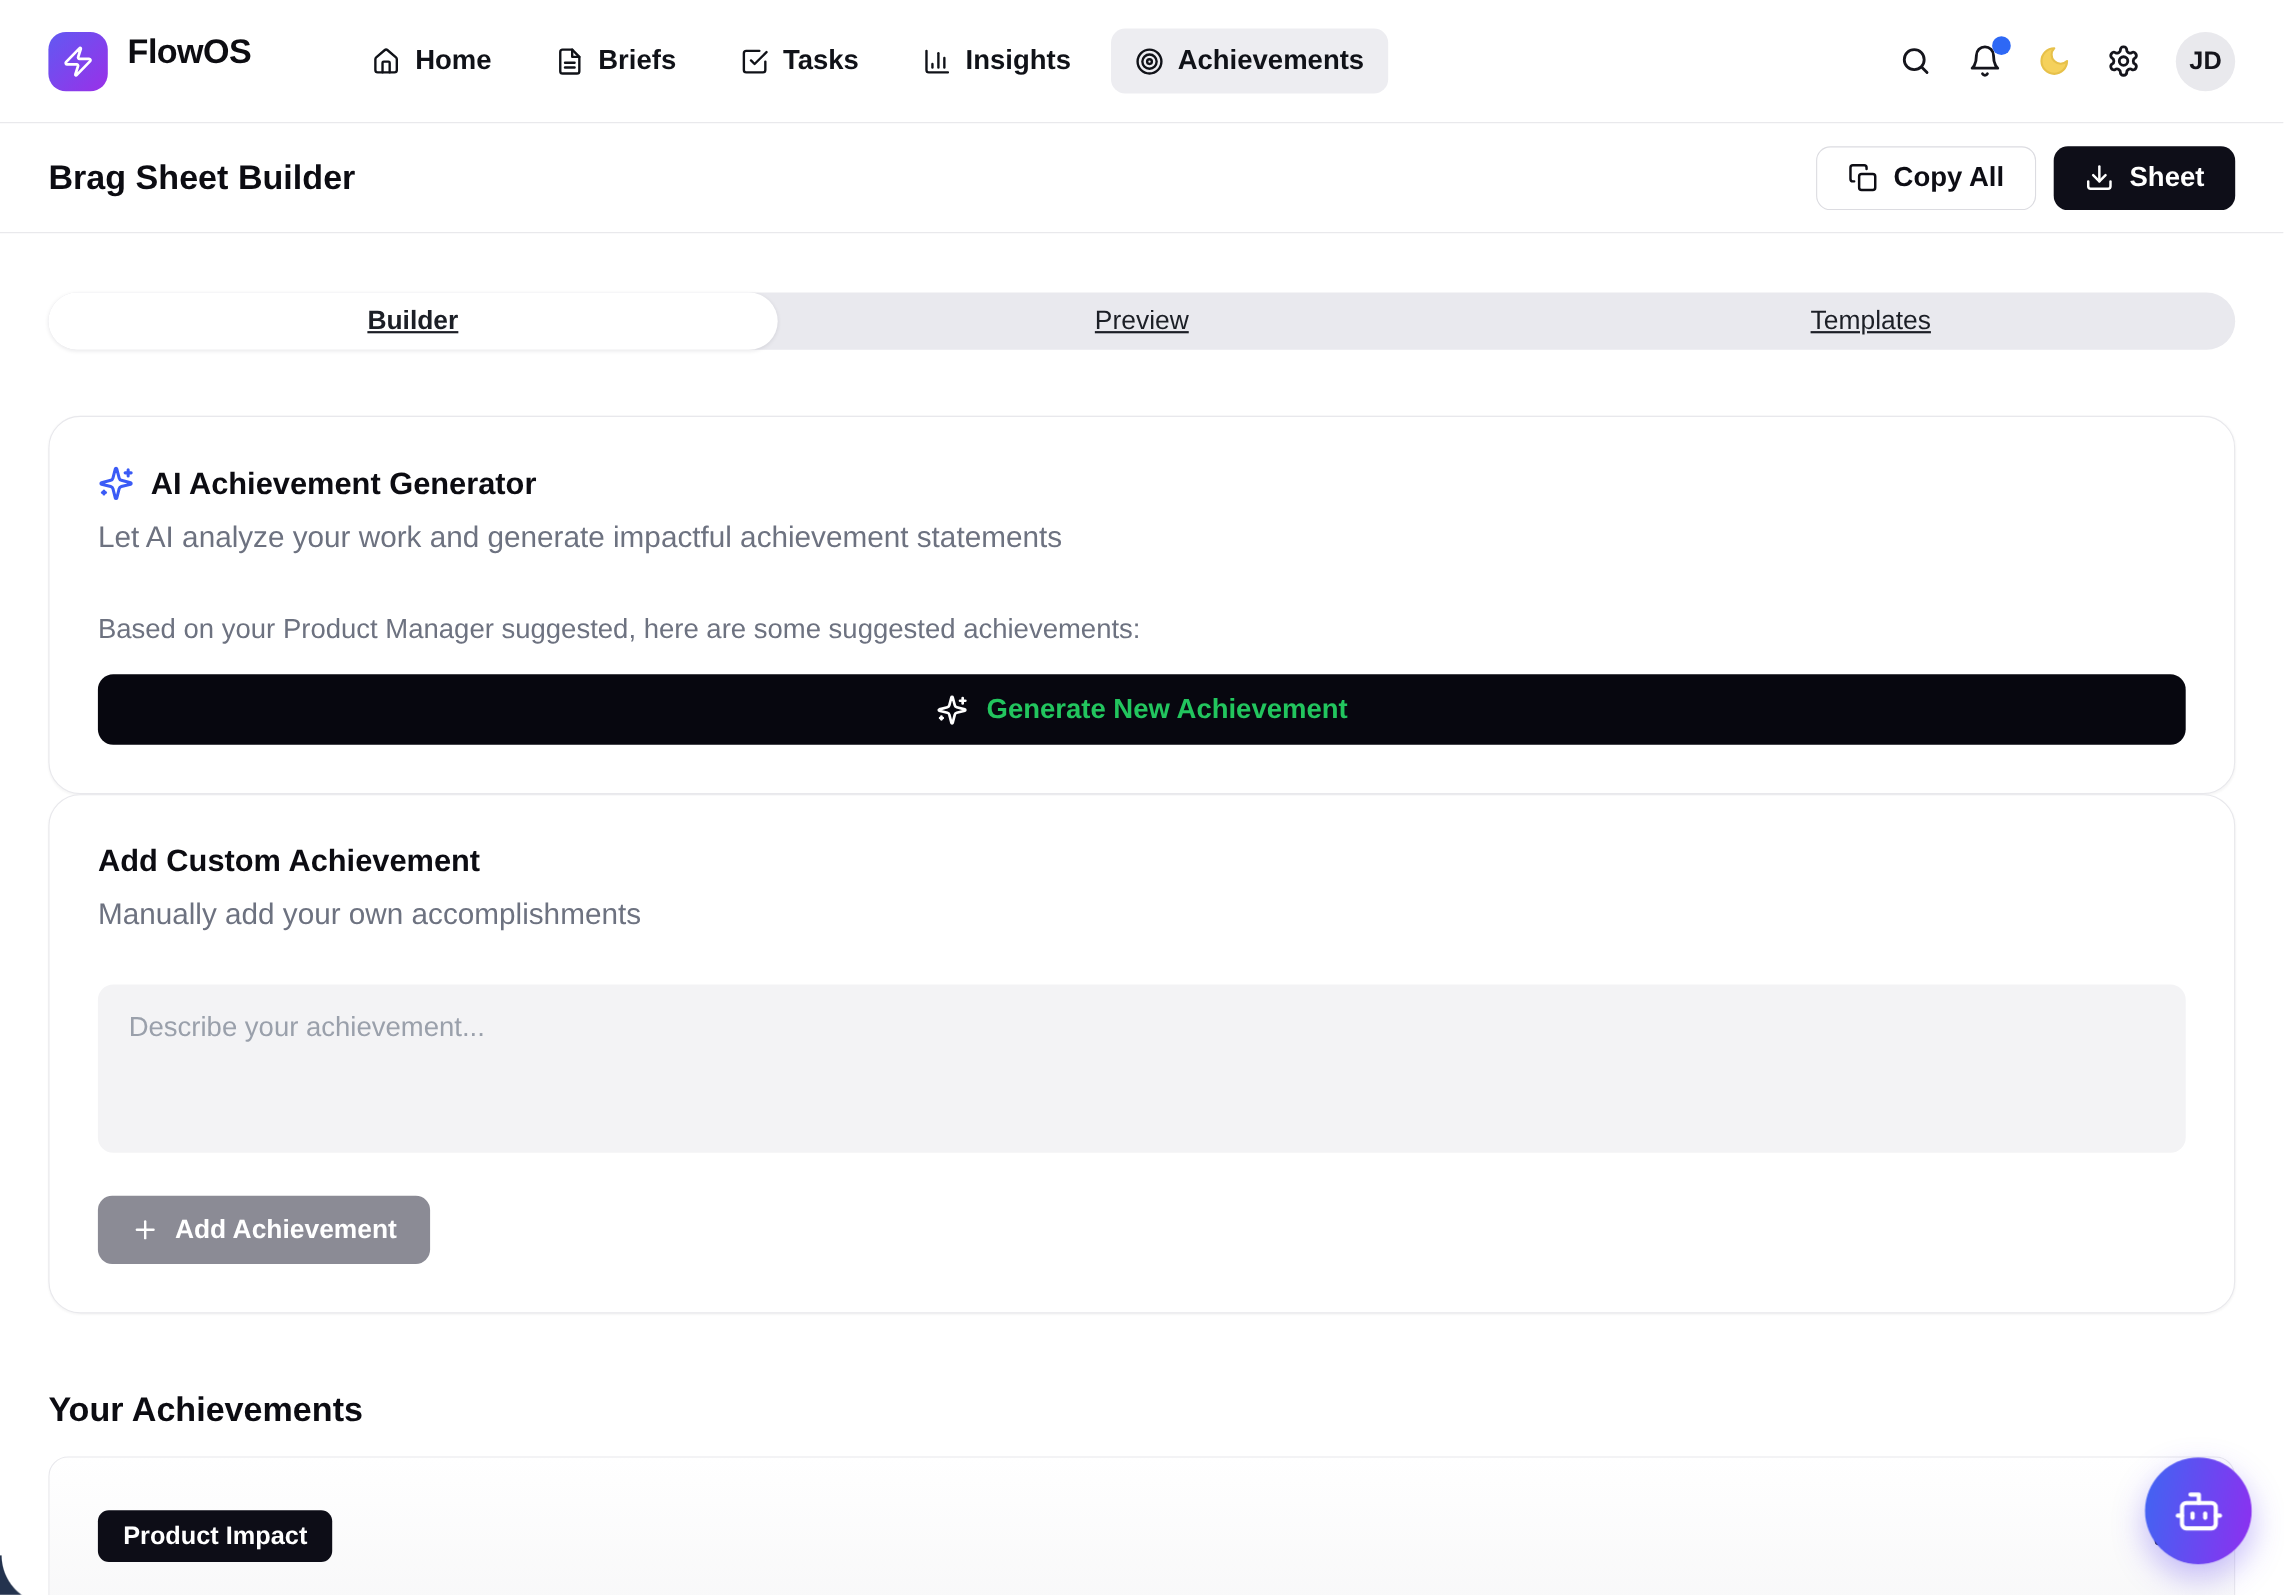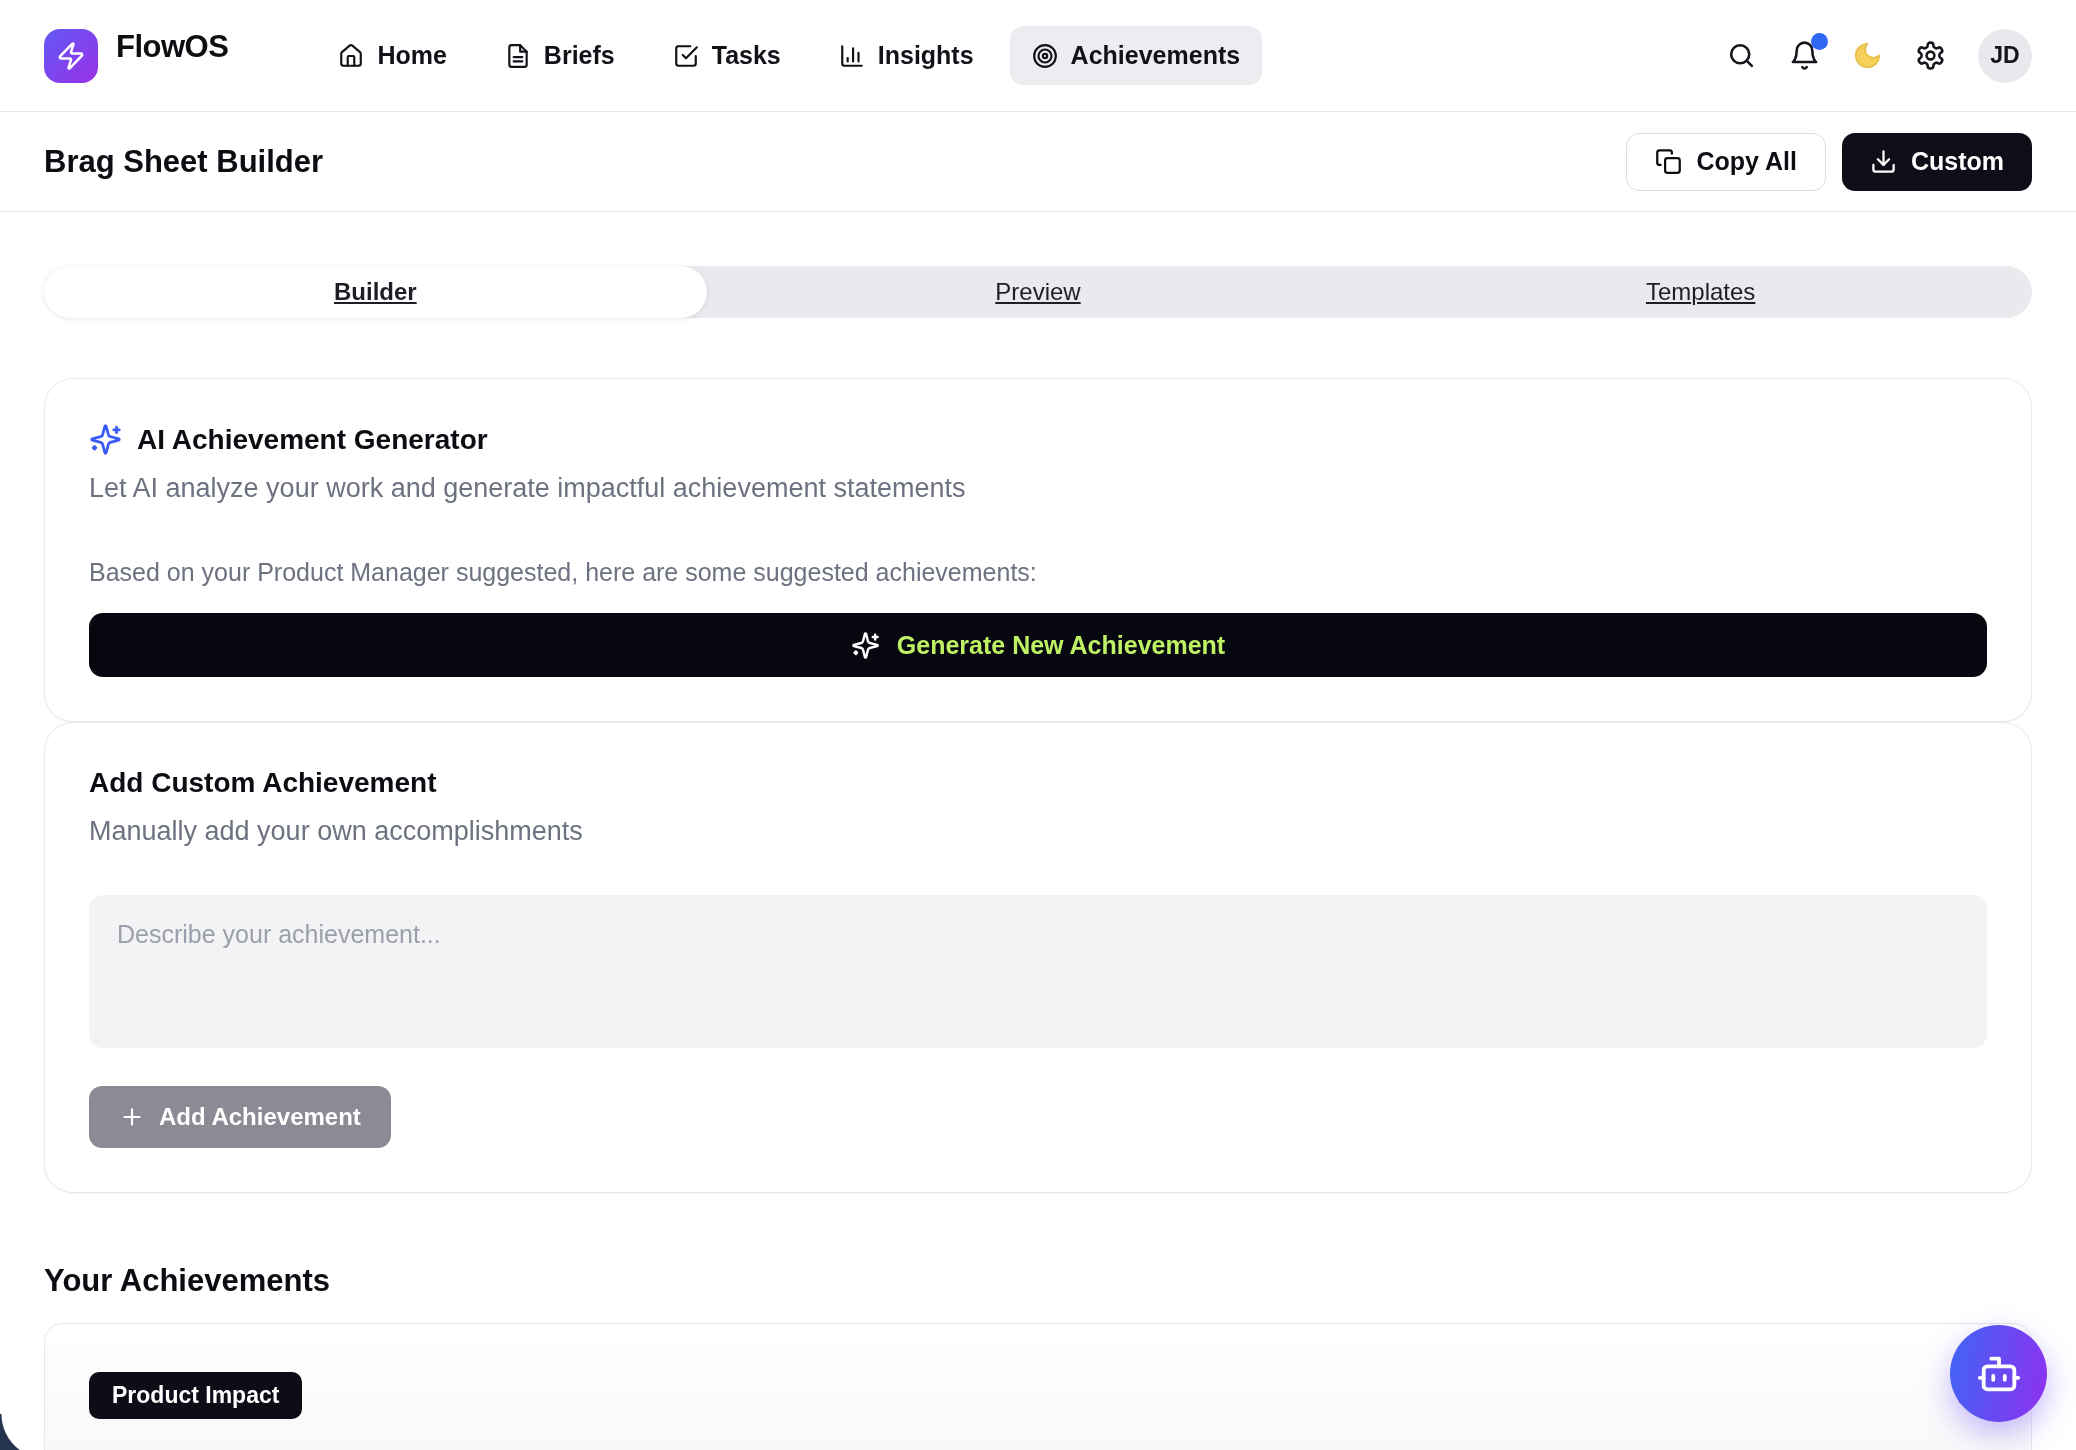--- a/index.html
+++ b/index.html
@@ -44,21 +44,21 @@
 
   .card { border:1.5px solid #e8e8ec; border-radius:29px; padding:44px; background:#fff;
     box-shadow:0 1px 2px rgba(16,16,32,.04); }
   .card.ai { margin-top:60px; }
   .card.custom { }
   .card-title-row { display:flex; align-items:center; gap:15px; }
   .card-title { font-size:28px; font-weight:700; color:#0c0c12; }
   .card-subtitle { margin-top:17px; font-size:27px; color:#6d7280; }
   .suggestion-intro { margin-top:54px; font-size:25px; color:#6d7280; }
   .generate-btn { margin-top:26px; width:100%; height:64px; background:#07070f; border:none; border-radius:14px;
-    color:#bef264; font-size:25px; font-weight:700; display:flex; align-items:center; justify-content:center; gap:17px;
+    color:#22c55e; font-size:25px; font-weight:700; display:flex; align-items:center; justify-content:center; gap:17px;
     cursor:pointer; font-family:inherit; }
 
   .achievement-textarea { margin-top:48px; width:100%; height:153px; background:#f3f3f5; border:none; border-radius:14px;
     padding:25px 28px; font-size:25px; font-family:inherit; color:#30323a; resize:none; outline:none; }
   .achievement-textarea::placeholder { color:#9aa0ab; }
   .add-btn { margin-top:34px; height:62px; padding:0 30px; background:#8b8b95; border:none; border-radius:13px;
     color:#fff; font-size:24px; font-weight:600; display:flex; align-items:center; gap:14px; cursor:pointer; font-family:inherit; }
 
   .section-heading { margin-top:70px; font-size:31px; font-weight:700; color:#0c0c12; }
 
@@ -194,21 +194,21 @@
       <span>Copy All</span>
     </button>
     <button class="btn btn-dark">
       <span>
         <svg width="27" height="27" viewBox="0 0 24 24" fill="none" stroke="#ffffff" stroke-width="2" stroke-linecap="round" stroke-linejoin="round">
           <path d="M21 15v4a2 2 0 0 1-2 2H5a2 2 0 0 1-2-2v-4"></path>
           <polyline points="7 10 12 15 17 10"></polyline>
           <line x1="12" y1="3" x2="12" y2="15"></line>
         </svg>
       </span>
-      <span>Custom</span>
+      <span>Sheet</span>
     </button>
   </div>
 </section>
 
 <main class="content">
 
   <div class="tabbar">
     <button class="tab active">Builder</button>
     <button class="tab">Preview</button>
     <button class="tab">Templates</button>

